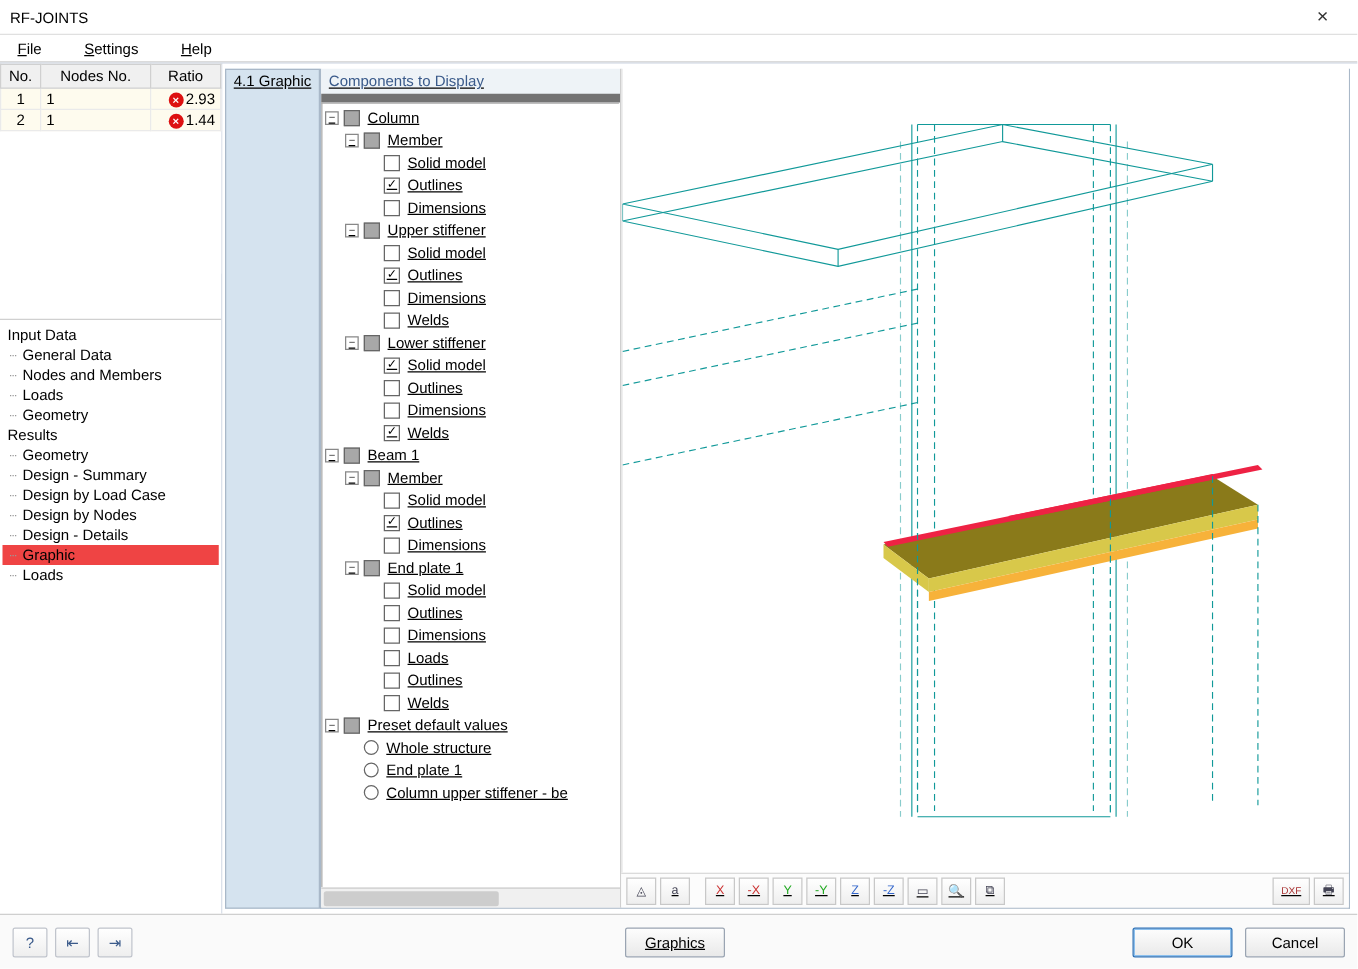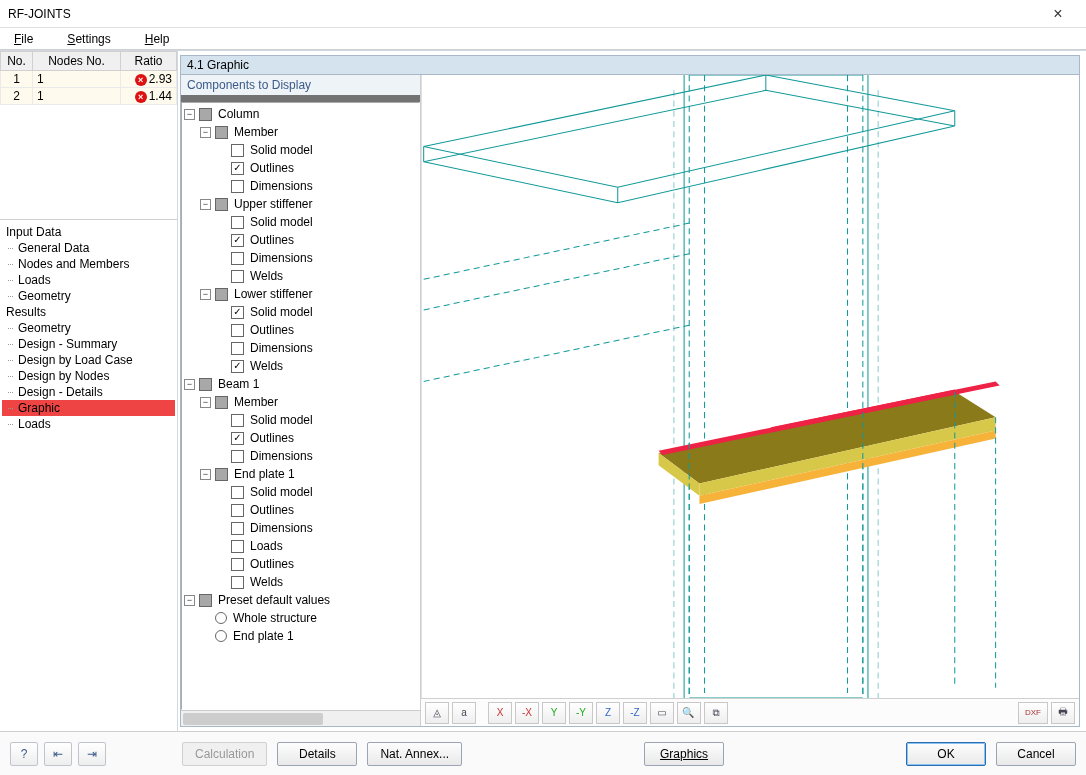--- a/index.html
+++ b/index.html
@@ -10,22 +10,22 @@
   .titlebar .title { flex:1; font-size:12px; }
   .titlebar .close { width:40px; text-align:center; font-size:16px; color:#333; cursor:pointer; }
 
   
   .menubar { height: 22px; display:flex; align-items:center; padding: 0 6px; gap: 18px; border-bottom: 1px solid #d0d0d0; }
   .menubar .menu-item { padding: 2px 8px; cursor:pointer; }
   .menubar .menu-item span.ul { text-decoration: underline; }
 
   
   .main { display:flex; height: calc(100% - 28px - 22px - 44px); border-top:1px solid #cfd8e3;}
-  .left-pane { width: 178px; display:flex; flex-direction:column; border-right:1px solid #cfd8e3; }
-  .right-pane { flex:1; display:flex; flex-direction:column; padding: 4px 6px 4px 2px; background:#fff; position:relative;}
+  .left-pane { width: 178px; display:flex; flex-direction:column; border-right:1px solid #cfd8e3;gap:36px; }
+  .right-pane { flex:1; display:flex; padding: 4px 6px 4px 2px; background:#fff; position:relative;text-decoration:underline;}
 
   
   .left-table-wrap { height: 168px; background:#fff; }
   .tbl { width:100%; border-collapse:collapse; table-layout:fixed;}
   .tbl th { font-weight:normal; border:1px solid #d0d0d0; padding:2px 4px; background:#f0f0f0; text-align:center;}
   .tbl td { border:1px solid #eaeaea; padding:1px 4px; background:#fefbee; }
   .tbl td.center{ text-align:center;}
   .tbl td.right { text-align:right;}
   .err-icon { display:inline-block; width:12px; height:12px; border-radius:50%; background:#d11; color:#fff; font-weight:bold; line-height:12px; text-align:center; font-size:9px; vertical-align:middle; margin-right:2px;}
 
@@ -357,20 +357,27 @@
                 <span class="spacer"></span>
                 <span class="rad"></span>
                 <span class="tlabel">Whole structure</span>
               </div>
             </div>
           <div class="tn ind1">
               <div class="row">
                 <span class="spacer"></span>
                 <span class="rad"></span>
                 <span class="tlabel">End plate 1</span>
+              </div>
+            </div>
+          <div class="tn ind1">
+              <div class="row">
+                <span class="spacer"></span>
+                <span class="rad"></span>
+                <span class="tlabel">Column upper stiffener - be</span>
               </div>
             </div>
         </div>
         <div class="comp-scroll-x">
             <div class="thumb"></div>
           </div>
       </div>
 
       <div class="canvas-wrap">
         <div class="canvas">
@@ -426,25 +433,20 @@
   </div>
 </div>
 
 <div class="bottom">
   <div class="bb-left">
     <div class="iconbtn">?</div>
     <div class="iconbtn">⇤</div>
     <div class="iconbtn">⇥</div>
   </div>
   <div style="width:60px"></div>
-  <div class="bb-set">
-    <button class="btn disabled">Calculation</button>
-    <button class="btn">Details</button>
-    <button class="btn">Nat. Annex...</button>
-  </div>
   <div class="bb-mid">
     <button class="btn" style="text-decoration:underline">Graphics</button>
   </div>
   <div class="bb-set">
     <button class="btn primary">OK</button>
     <button class="btn">Cancel</button>
   </div>
 </div>
 
 </body></html>

